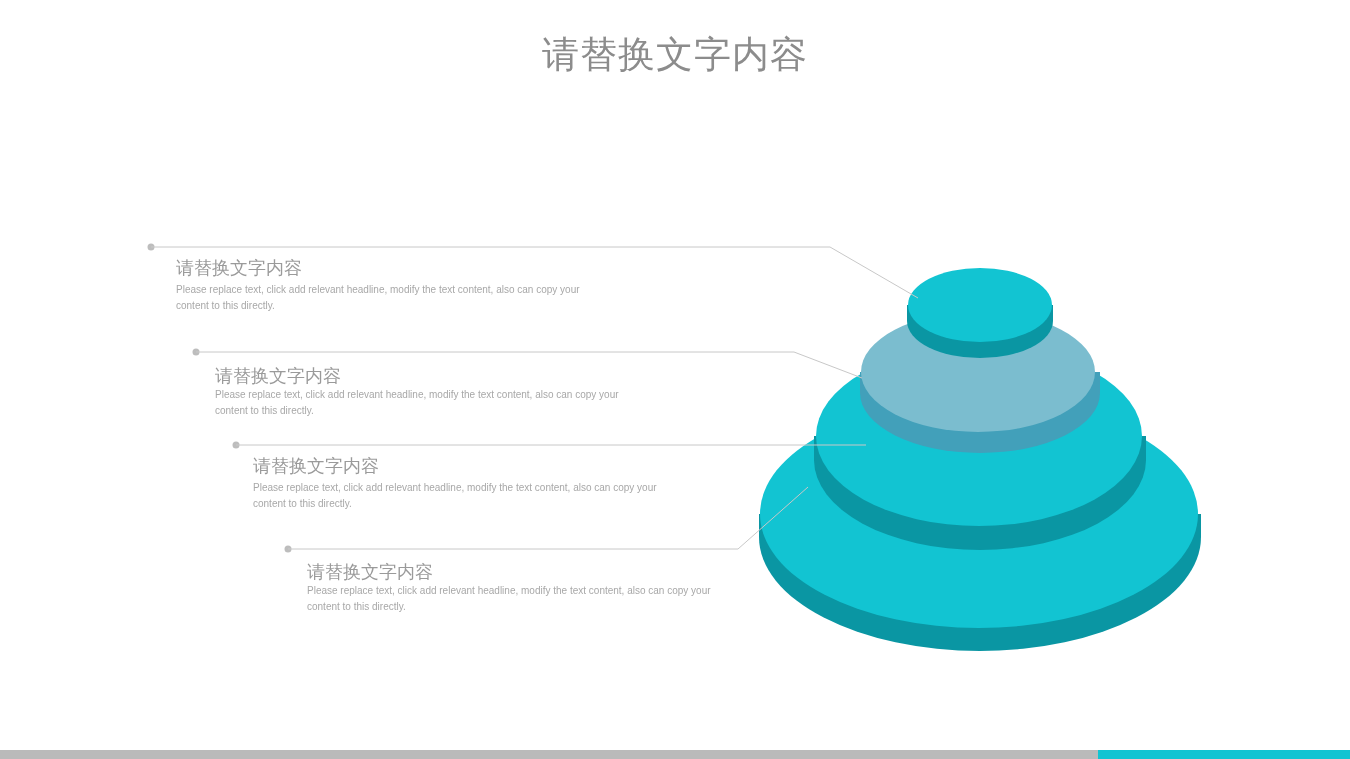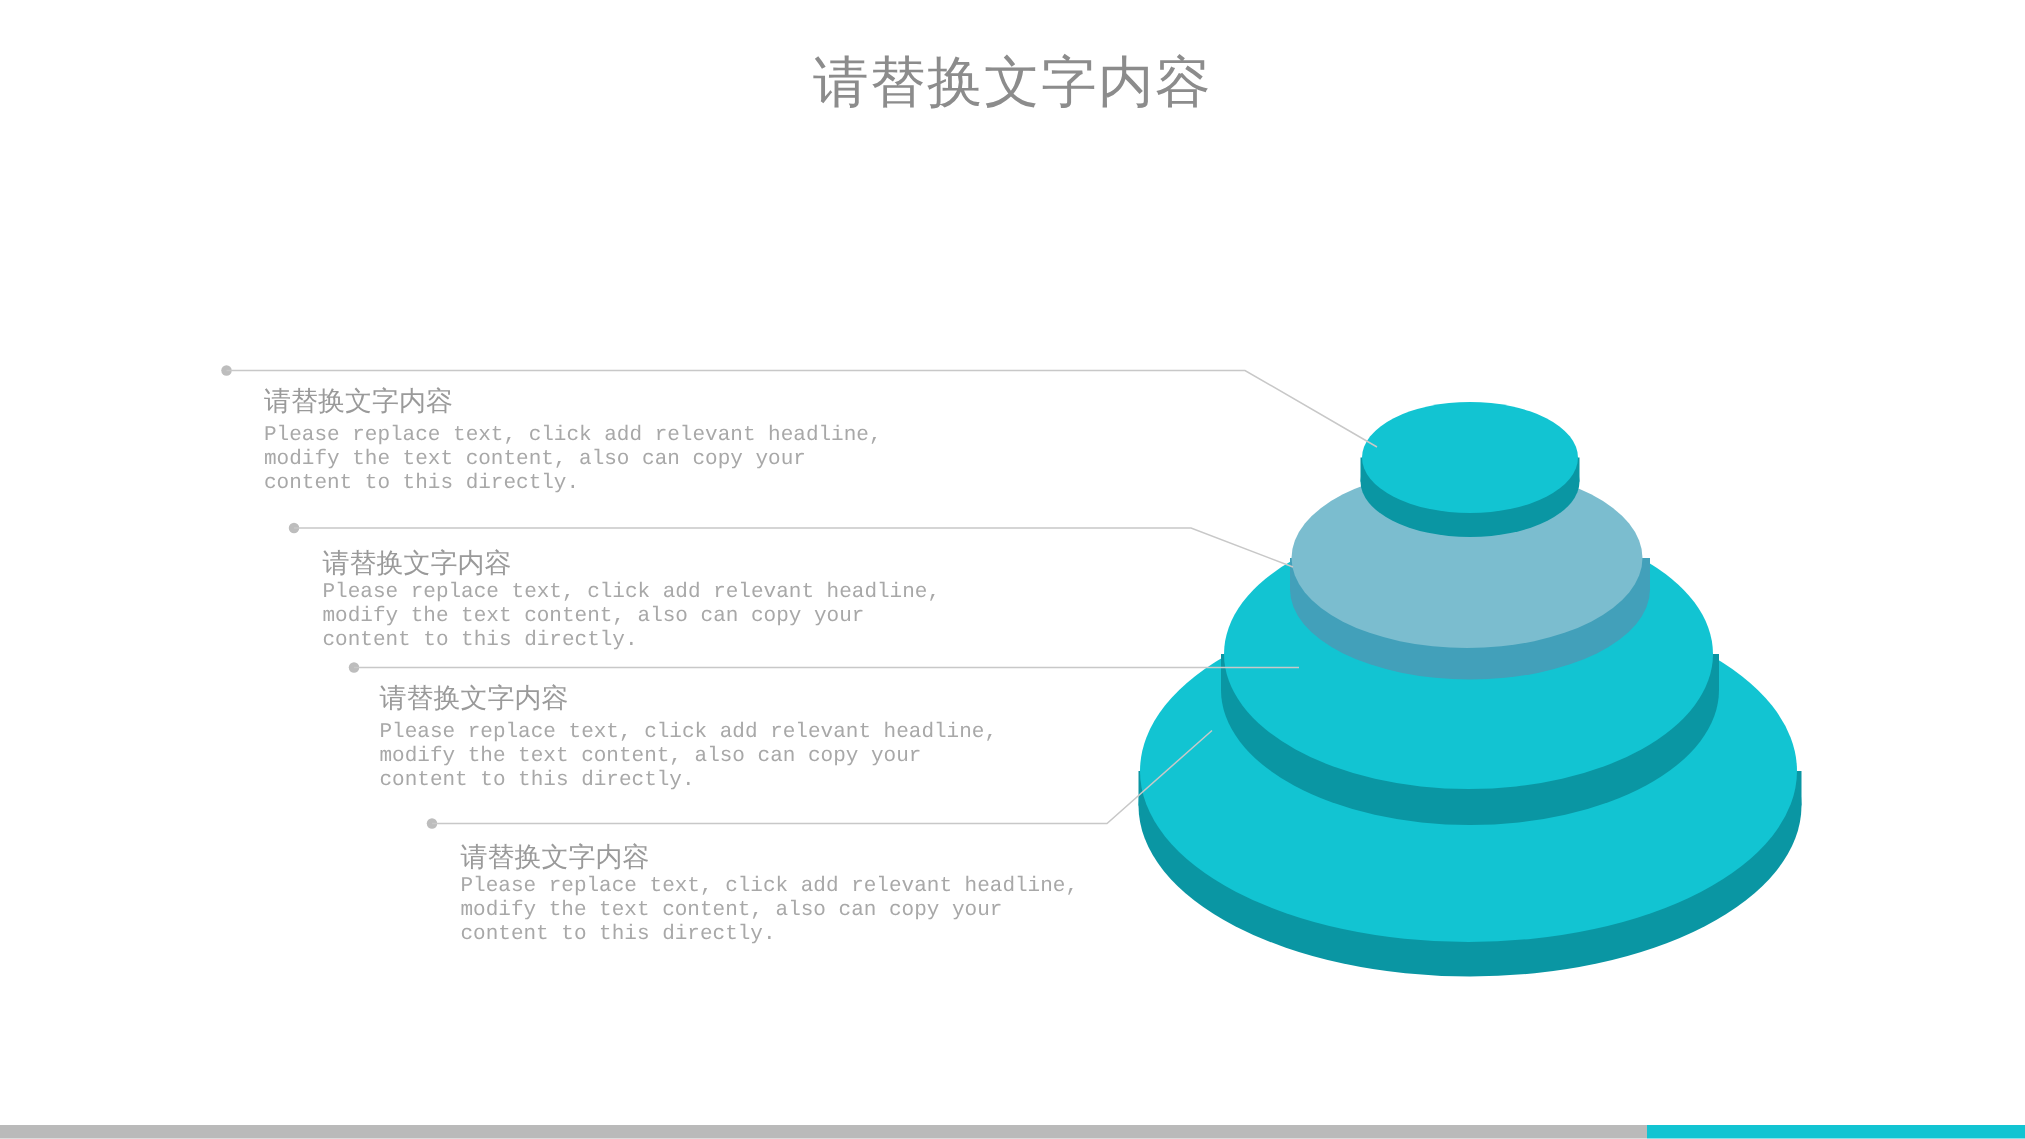--- a/index.html
+++ b/index.html
@@ -11,22 +11,22 @@
   .title {
     position: absolute; left: 0; top: 30px; width: 1350px; text-align: center;
     font-size: 37px; color: #8c8c8c; letter-spacing: 1px;
   }
   svg.diagram { position: absolute; left: 0; top: 0; }
   .item { position: absolute; }
   .item-title {
     font-size: 18px; color: #9a9a9a; line-height: 22px; white-space: nowrap;
   }
   .item-desc {
-    font-family: Liberation Mono, monospace;
-    font-size: 14px; color: #a8a8a8; line-height: 16px; width: 420px;
+    font-family: Liberation Sans, sans-serif;
+    font-size: 10px; color: #a8a8a8; line-height: 16px; width: 420px;
     margin-top: 3px;
   }
   .footer-gray {
     position: absolute; left: 0; top: 750px; width: 1098px; height: 9px; background: #bababa;
   }
   .footer-accent {
     position: absolute; left: 1098px; top: 750px; width: 252px; height: 9px; background: #12c4d2;
   }
 </style>
 </head>

